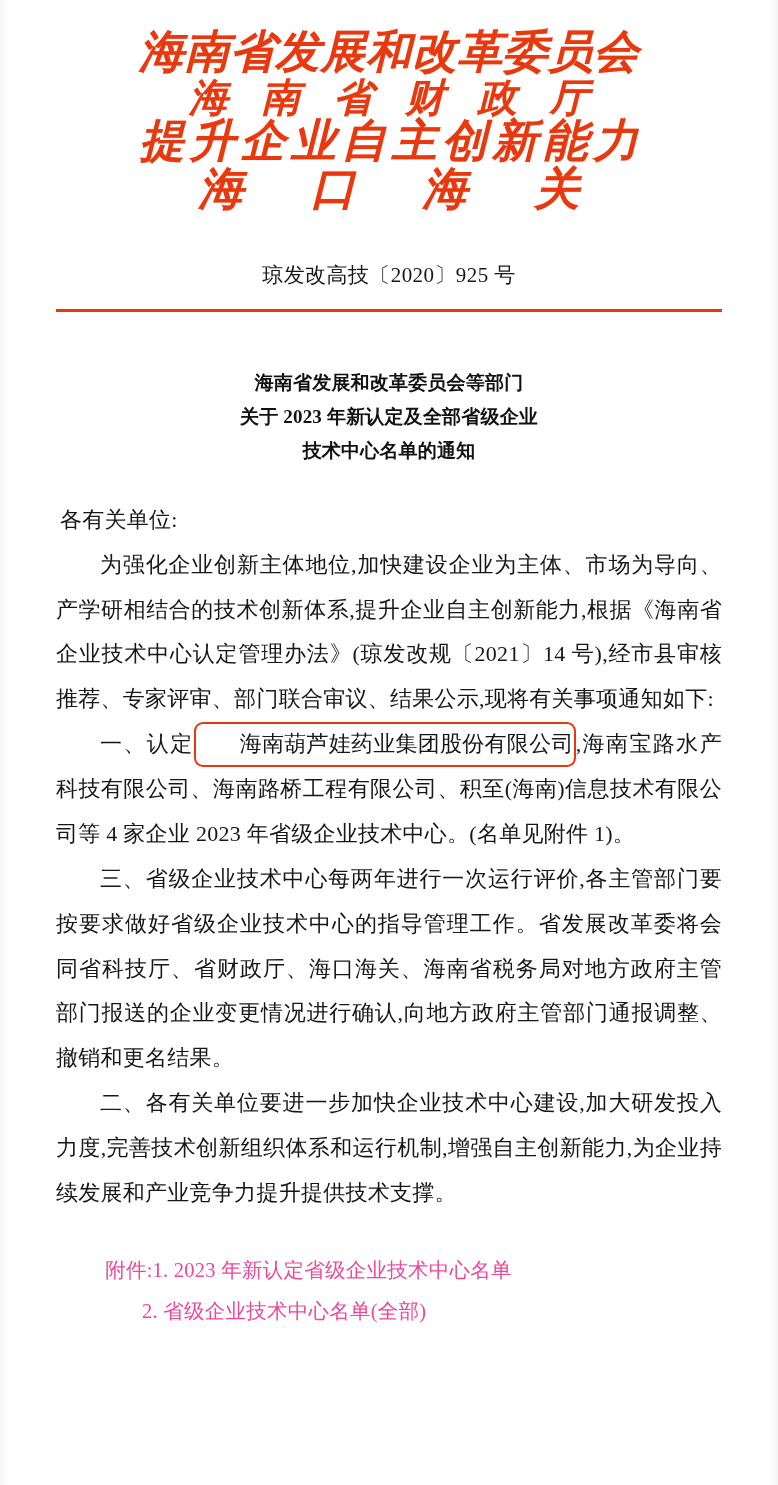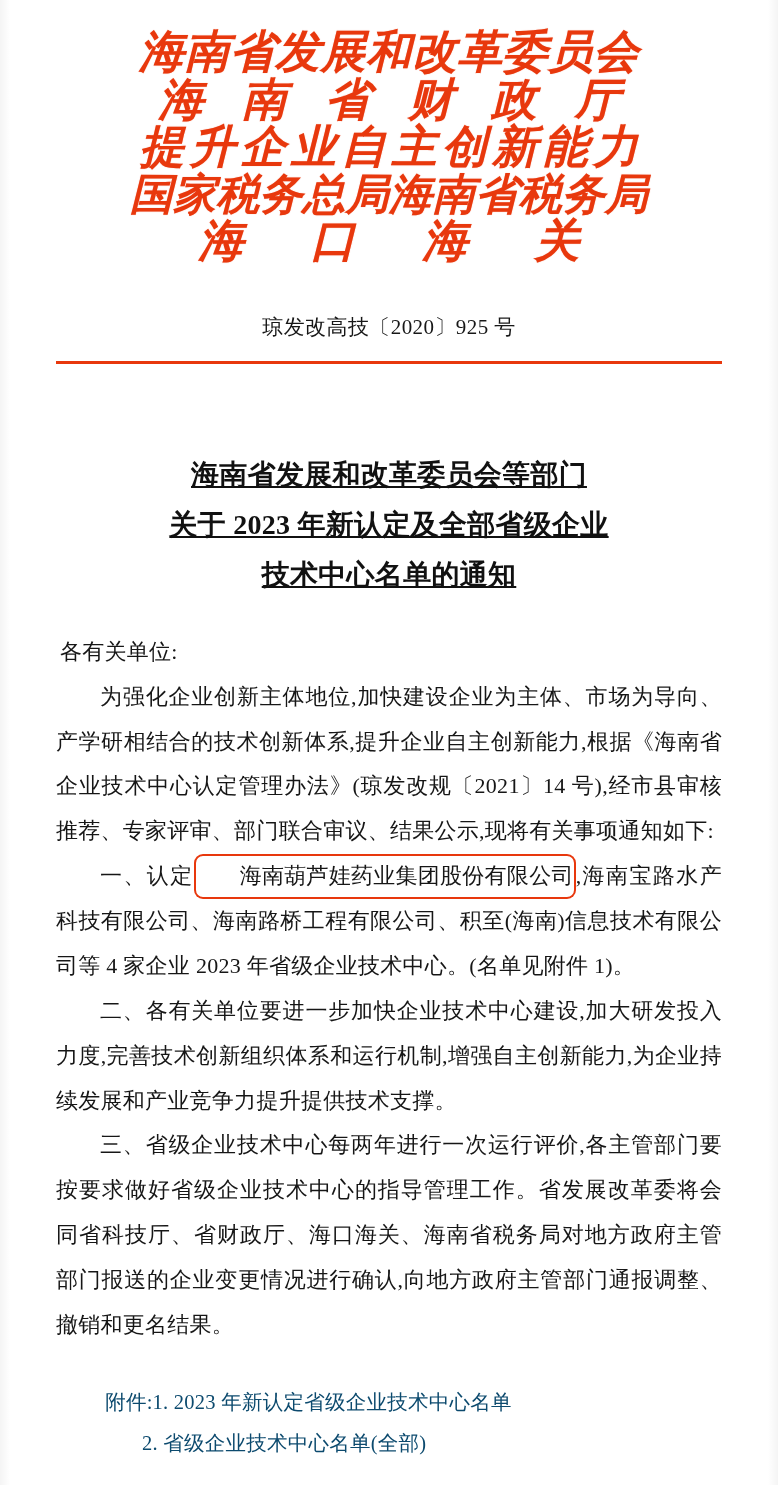--- a/index.html
+++ b/index.html
@@ -32,21 +32,21 @@
     color: #e8380d;
     font-family: "Liberation Serif", "DejaVu Serif", serif;
     font-weight: 700;
     text-align: center;
     line-height: 1.06;
     letter-spacing: 0.02em;
     white-space: nowrap;
     text-shadow: 0 0 1px rgba(232,56,13,0.45);
   }
   .lh-1 { font-size: 45px; letter-spacing: 0.01em; }
-  .lh-2 { font-size: 45px; letter-spacing: 0.30em; padding-left: 0.30em; }
+  .lh-2 { font-size: 39px; letter-spacing: 0.30em; padding-left: 0.30em; }
   .lh-3 { font-size: 45px; letter-spacing: 0.12em; padding-left: 0.12em; }
   .lh-4 { font-size: 43px; letter-spacing: 0.005em; }
   .lh-5 { font-size: 45px; letter-spacing: 0.62em; padding-left: 0.62em; }
 
   
   .docnum {
     margin-top: 48px;
     text-align: center;
     font-size: 21px;
     letter-spacing: 0.02em;
@@ -54,28 +54,27 @@
   }
   .red-rule {
     margin: 20px 0 0 0;
     height: 3px;
     background: #e8380d;
     border: none;
   }
 
   
   .title {
-    margin-top: 86px;
+    margin-top: 54px;
     text-align: center;
-    font-size: 28px;
+    font-size: 19px;
     font-weight: 700;
     line-height: 1.78;
     letter-spacing: 0.01em;
     color: #111;
-    text-decoration: underline;
   }
   .title div { white-space: nowrap; }
 
   
   .body {
     margin-top: 30px;
     font-size: 22px;
     line-height: 2.04;
     letter-spacing: 0.012em;
     text-align: justify;
@@ -98,21 +97,21 @@
     box-shadow: 0 0 0 2px #e8380d inset;
     border-radius: 9px;
   }
 
   
   .attachments {
     margin-top: 34px;
     font-size: 20.5px;
     line-height: 2.0;
     letter-spacing: 0.012em;
-    color: #0c4a6e;
+    color: #ec4899;
   }
   .att-line {
     text-indent: 2.4em;
   }
   .att-line.second {
     text-indent: 4.2em;
   }
 
   
   .scan-edge-l, .scan-edge-r {
@@ -128,38 +127,37 @@
 <body>
 
 <div class="page">
   <div class="scan-edge-l"></div>
   <div class="scan-edge-r"></div>
 
   <div class="letterhead">
     <div class="lh-line lh-1">海南省发展和改革委员会</div>
     <div class="lh-line lh-2">海 南 省 财 政 厅</div>
     <div class="lh-line lh-3">提升企业自主创新能力</div>
-    <div class="lh-line lh-4">国家税务总局海南省税务局</div>
     <div class="lh-line lh-5">海 口 海 关</div>
   </div>
 
   <div class="docnum">琼发改高技〔2020〕925 号</div>
   <hr class="red-rule">
 
   <div class="title">
     <div>海南省发展和改革委员会等部门</div>
     <div>关于 2023 年新认定及全部省级企业</div>
     <div>技术中心名单的通知</div>
   </div>
 
   <div class="body">
     <p class="salutation">各有关单位:</p>
     <p class="para">为强化企业创新主体地位,加快建设企业为主体、市场为导向、产学研相结合的技术创新体系,提升企业自主创新能力,根据《海南省企业技术中心认定管理办法》(琼发改规〔2021〕14 号),经市县审核推荐、专家评审、部门联合审议、结果公示,现将有关事项通知如下:</p>
     <p class="para"><span>一、认定</span><span class="highlight">海南葫芦娃药业集团股份有限公司</span><span>,海南宝路水产科技有限公司、海南路桥工程有限公司、积至(海南)信息技术有限公司等 4 家企业 2023 年省级企业技术中心。(名单见附件 1)。</span></p>
+    <p class="para">三、省级企业技术中心每两年进行一次运行评价,各主管部门要按要求做好省级企业技术中心的指导管理工作。省发展改革委将会同省科技厅、省财政厅、海口海关、海南省税务局对地方政府主管部门报送的企业变更情况进行确认,向地方政府主管部门通报调整、撤销和更名结果。</p>
     <p class="para">二、各有关单位要进一步加快企业技术中心建设,加大研发投入力度,完善技术创新组织体系和运行机制,增强自主创新能力,为企业持续发展和产业竞争力提升提供技术支撑。</p>
-    <p class="para">三、省级企业技术中心每两年进行一次运行评价,各主管部门要按要求做好省级企业技术中心的指导管理工作。省发展改革委将会同省科技厅、省财政厅、海口海关、海南省税务局对地方政府主管部门报送的企业变更情况进行确认,向地方政府主管部门通报调整、撤销和更名结果。</p>
   </div>
 
   <div class="attachments">
     <div class="att-line">附件:1. 2023 年新认定省级企业技术中心名单</div>
     <div class="att-line second">2. 省级企业技术中心名单(全部)</div>
   </div>
 </div>
 
 </body></html>

